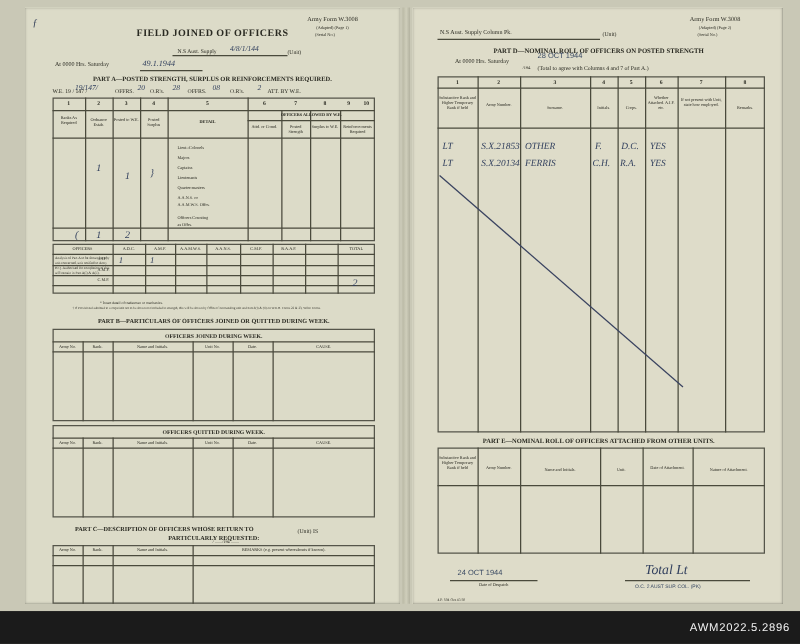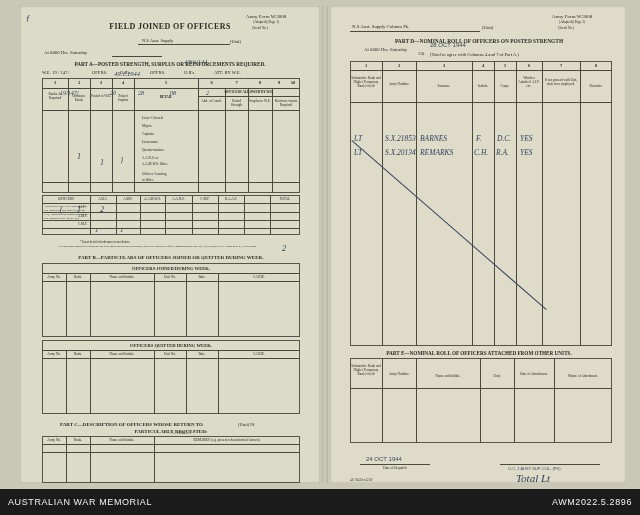--- a/index.html
+++ b/index.html
@@ -42,21 +42,21 @@
   .mini{font-size:3.4px;line-height:4px;}
   .title{font-size:8px;font-weight:bold;letter-spacing:.4px;}
   .sub{font-size:6px;font-weight:bold;}
   .rule{position:absolute;background:#4a4a3c;height:1px;}
   .vrule{position:absolute;background:#4a4a3c;width:1px;}
   .box{position:absolute;border:1px solid #55554a;box-sizing:border-box;}
   .hand{
     font-family:"Liberation Serif", serif;
     color:#2d3a55;font-style:italic;font-size:6px;
   }
-  .hand.blue{color:#32405e;margin-top:22px;}
+  .hand.blue{color:#32405e;}
   .hand.big{font-size:7.5px;}
   .diag{position:absolute;background:#4a4a3c;height:1px;transform-origin:0 0;}
   .stamp{color:#3a4a63;font-family:"Liberation Sans",sans-serif;font-size:5px;}
 </style>
 </head>
 <body>
 
 <div class="page">
   <div class="scan"></div>
 
@@ -275,28 +275,28 @@
     <div class="tc mini" style="left:53px;top:76px;width:32px;">Army Number.</div>
     <div class="tc mini" style="left:87px;top:78px;width:54px;">Surname.</div>
     <div class="tc mini" style="left:143px;top:78px;width:20px;">Initials.</div>
     <div class="tc mini" style="left:165px;top:78px;width:20px;">Corps.</div>
     <div class="tc mini" style="left:187px;top:70px;width:24px;">Whether Attached. A.I.F. etc.</div>
     <div class="tc mini" style="left:213px;top:72px;width:36px;">If not present with Unit, state how employed.</div>
     <div class="tc mini" style="left:251px;top:78px;width:30px;">Remarks.</div>
 
     <div class="hand blue big" style="position:absolute;left:24px;top:106px;">LT</div>
     <div class="hand blue big" style="position:absolute;left:55px;top:106px;">S.X.21853</div>
-    <div class="hand blue big" style="position:absolute;left:90px;top:106px;">BARNES</div>
+    <div class="hand blue big" style="position:absolute;left:90px;top:106px;">OTHER</div>
     <div class="hand blue big" style="position:absolute;left:146px;top:106px;">F.</div>
     <div class="hand blue big" style="position:absolute;left:167px;top:106px;">D.C.</div>
     <div class="hand blue big" style="position:absolute;left:190px;top:106px;">YES</div>
 
     <div class="hand blue big" style="position:absolute;left:24px;top:120px;">LT</div>
     <div class="hand blue big" style="position:absolute;left:55px;top:120px;">S.X.20134</div>
-    <div class="hand blue big" style="position:absolute;left:90px;top:120px;">REMARKS</div>
+    <div class="hand blue big" style="position:absolute;left:90px;top:120px;">FERRIS</div>
     <div class="hand blue big" style="position:absolute;left:144px;top:120px;font-style:italic;">C.H.</div>
     <div class="hand blue big" style="position:absolute;left:166px;top:120px;">R.A.</div>
     <div class="hand blue big" style="position:absolute;left:190px;top:120px;">YES</div>
 
     <div class="diag" style="left:22px;top:134px;width:258px;transform:rotate(41deg);background:#3a4360;height:1.2px;"></div>
 
     <div class="tc sub" style="left:16px;top:344px;width:266px;font-size:5.2px;">PART E—NOMINAL ROLL OF OFFICERS ATTACHED FROM OTHER UNITS.</div>
     <div class="box" style="left:20px;top:352px;width:262px;height:85px;"></div>
     <div class="rule" style="left:20px;top:382px;width:262px;"></div>
     <div class="vrule" style="left:52px;top:352px;height:85px;"></div>
@@ -317,16 +317,15 @@
     <div class="tc mini" style="left:30px;top:460px;width:70px;">Date of Despatch</div>
 
     <div class="hand blue" style="position:absolute;left:186px;top:444px;font-size:11px;font-style:italic;">Total Lt</div>
     <div class="rule" style="left:170px;top:458px;width:100px;"></div>
     <div class="stamp" style="position:absolute;left:178px;top:460px;font-size:4px;">O.C. 2 AUST SUP. COL. (PK)</div>
 
     <div class="t mini" style="left:20px;top:472px;font-size:3px;">4.P.  504 Oct 43 50</div>
   </div>
 
   <div class="footer">
-    <span class="amw">AUSTRALIAN WAR MEMORIAL</span>
     <span class="acc">AWM2022.5.2896</span>
   </div>
 </div>
 
 </body></html>

